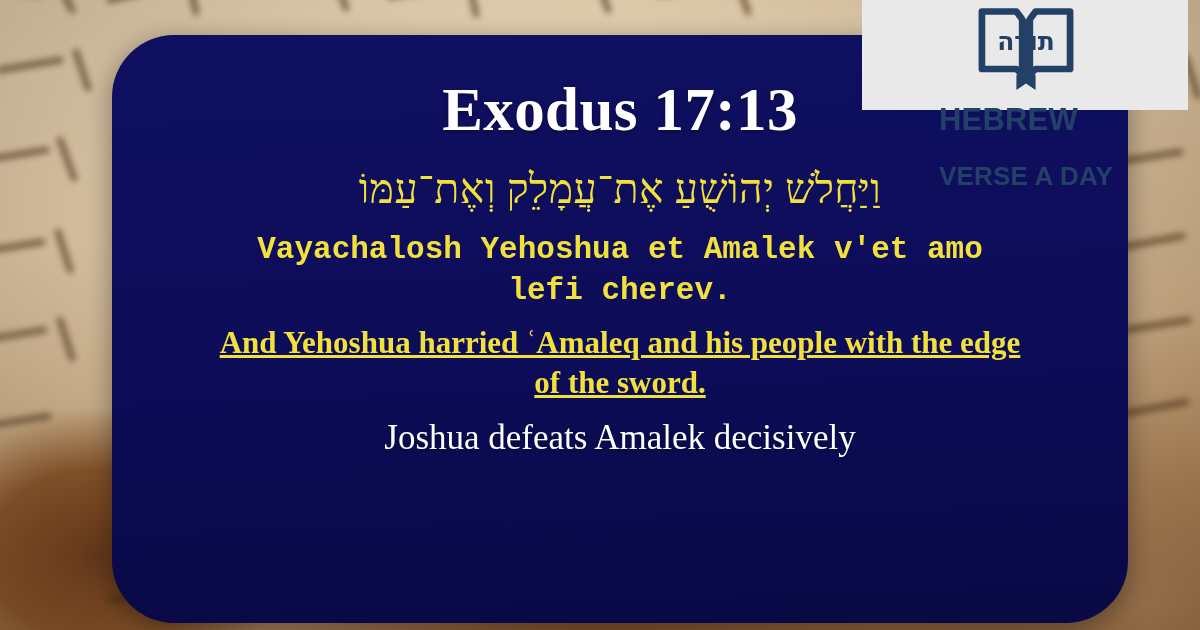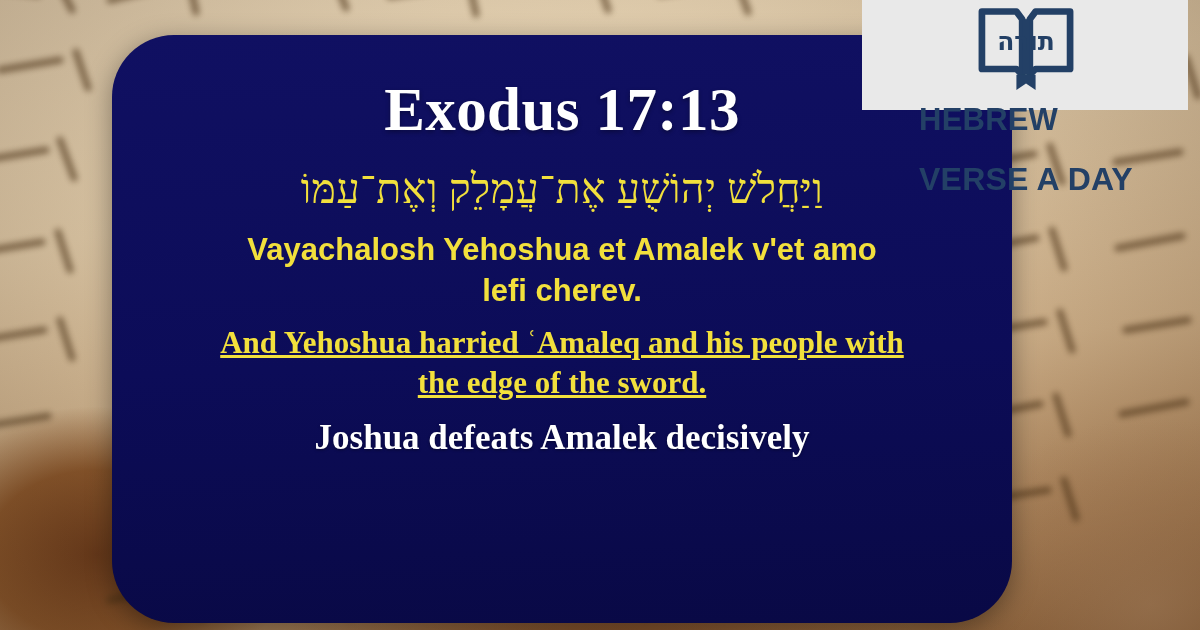--- a/index.html
+++ b/index.html
@@ -43,21 +43,21 @@
     inset: 0;
     background:
       radial-gradient(ellipse 900px 560px at 50% 45%, rgba(0,0,0,0) 45%, rgba(60,35,12,.30) 100%);
   }
 
   
   .card {
     position: absolute;
     left: 112px;
     top: 35px;
-    width: 900px;
+    width: 1016px;
     height: 588px;
     background: #0d0d5e;
     background-image: linear-gradient(178deg, #101062 0%, #0c0c58 55%, #090945 100%);
     border-radius: 62px 62px 62px 62px;
     box-shadow: 0 6px 26px rgba(0,0,0,.38);
     box-sizing: border-box;
     padding: 44px 56px 0 56px;
     text-align: center;
     overflow: hidden;
   }
@@ -81,21 +81,21 @@
     direction: rtl;
     unicode-bidi: isolate;
     line-height: 1.62;
     margin: 0 0 6px 0;
     padding: 0 6px;
     letter-spacing: .5px;
   }
 
   .translit {
     color: #f2e03c;
-    font-family: Liberation Sans, sans-serif;
+    font-family: Liberation Mono, monospace;
     font-size: 31px;
     font-weight: 700;
     line-height: 1.30;
     margin: 8px 0 2px 0;
     padding: 0 62px;
   }
 
   .translation {
     color: #f2e03c;
     font-family: "Liberation Serif", serif;
@@ -104,21 +104,21 @@
     line-height: 1.30;
     margin: 12px 0 0 0;
     padding: 0 48px;
     text-decoration: underline;
   }
 
   .caption {
     color: #ffffff;
     font-family: "Liberation Serif", serif;
     font-size: 35px;
-    font-weight: 700;
+    font-weight: 400;
     line-height: 1.15;
     margin: 14px 0 0 0;
     text-shadow: 0 1px 3px rgba(0,0,0,.4);
   }
 
   
   .logo {
     position: absolute;
     left: 862px;
     top: 0px;
@@ -146,21 +146,21 @@
     gap: 24px;
   }
   .logo-text span {
     color: #234066;
     font-family: "Liberation Sans", sans-serif;
     font-weight: 700;
     letter-spacing: .2px;
   }
   .logo-l1 { font-size: 31px; }
   .logo-l2 { font-size: 31px; margin-top: 3px; }
-  .logo-l3 { font-size: 32px; margin-top: 4px; }
+  .logo-l3 { font-size: 26px; margin-top: 4px; }
 </style>
 </head>
 <body>
 
 <div class="canvas">
 
   <div class="bg">
     <svg class="bg-script" viewBox="0 0 1280 710" preserveAspectRatio="none">
       <g fill="none" stroke="#4b3317" stroke-width="7" stroke-linecap="round" opacity="0.72">
         <path d="M30 28 L78 34 M96 18 L112 50 M150 40 L215 24 M228 16 L236 52 M300 30 L364 20 M372 12 L386 48 M430 36 L494 26 M508 18 L516 54 M560 30 L620 22 M636 14 L648 50 M700 34 L760 24 M775 16 L788 52 M840 30 L900 20"></path>

